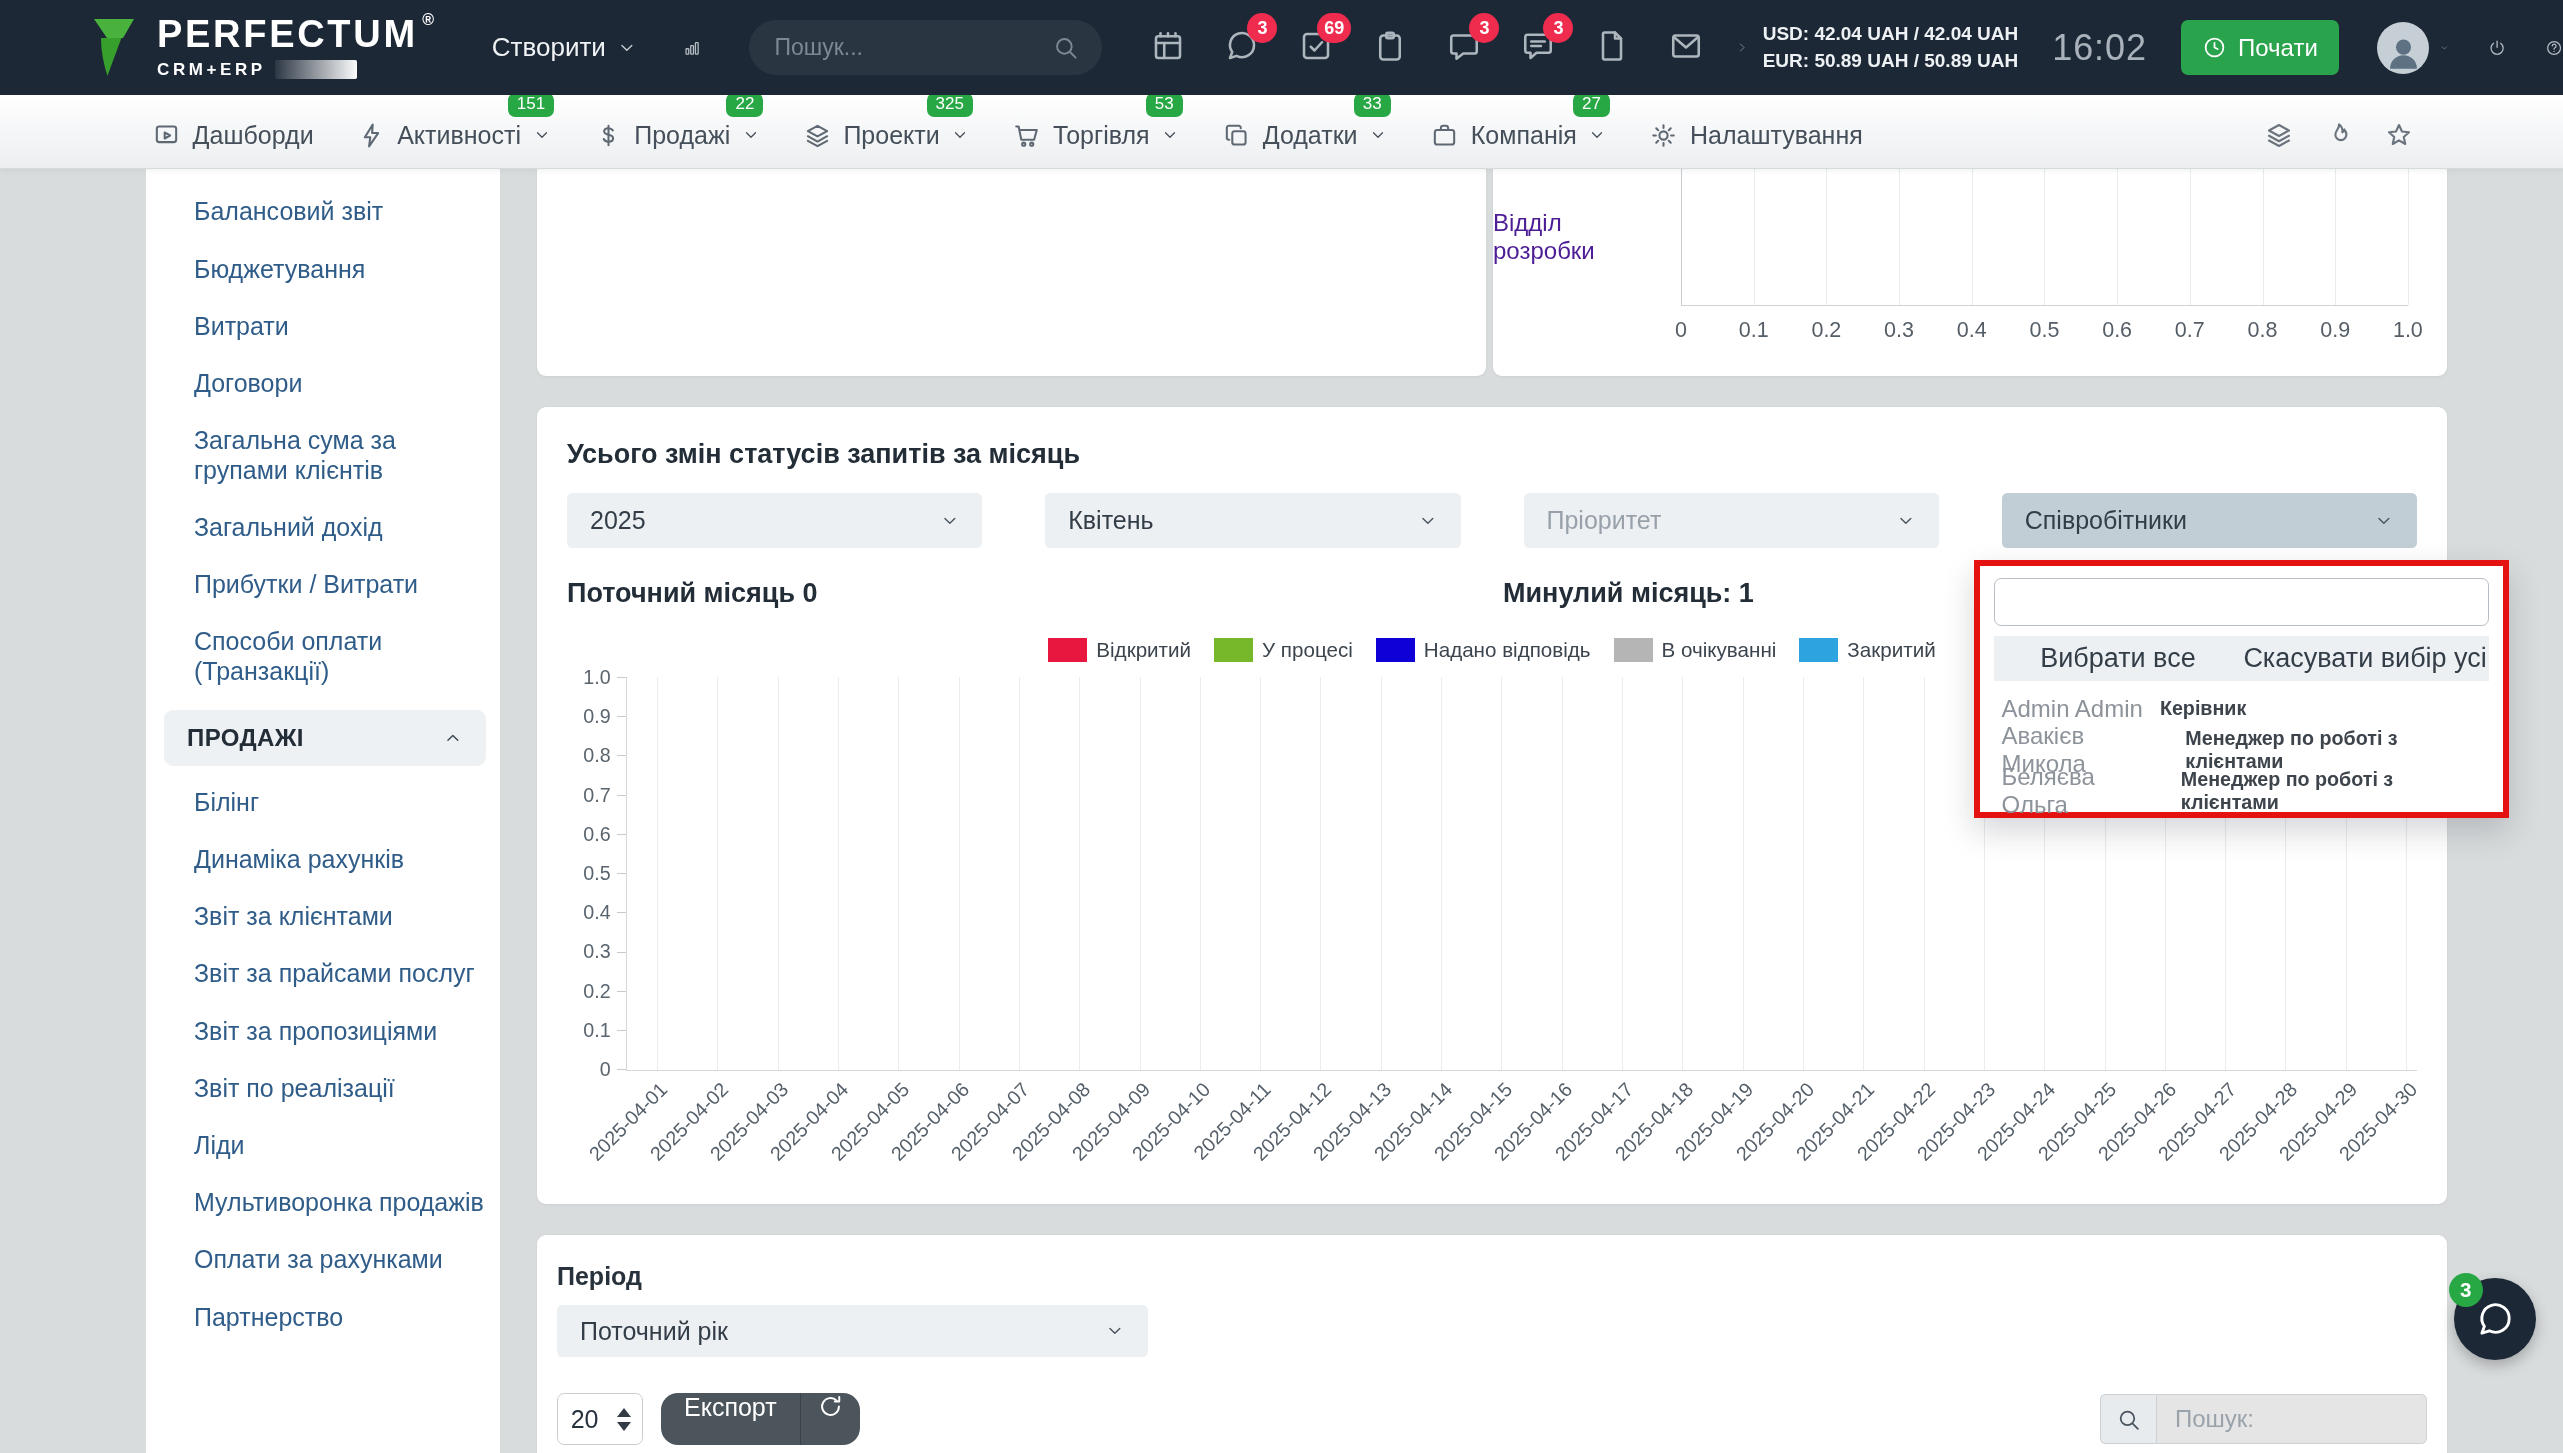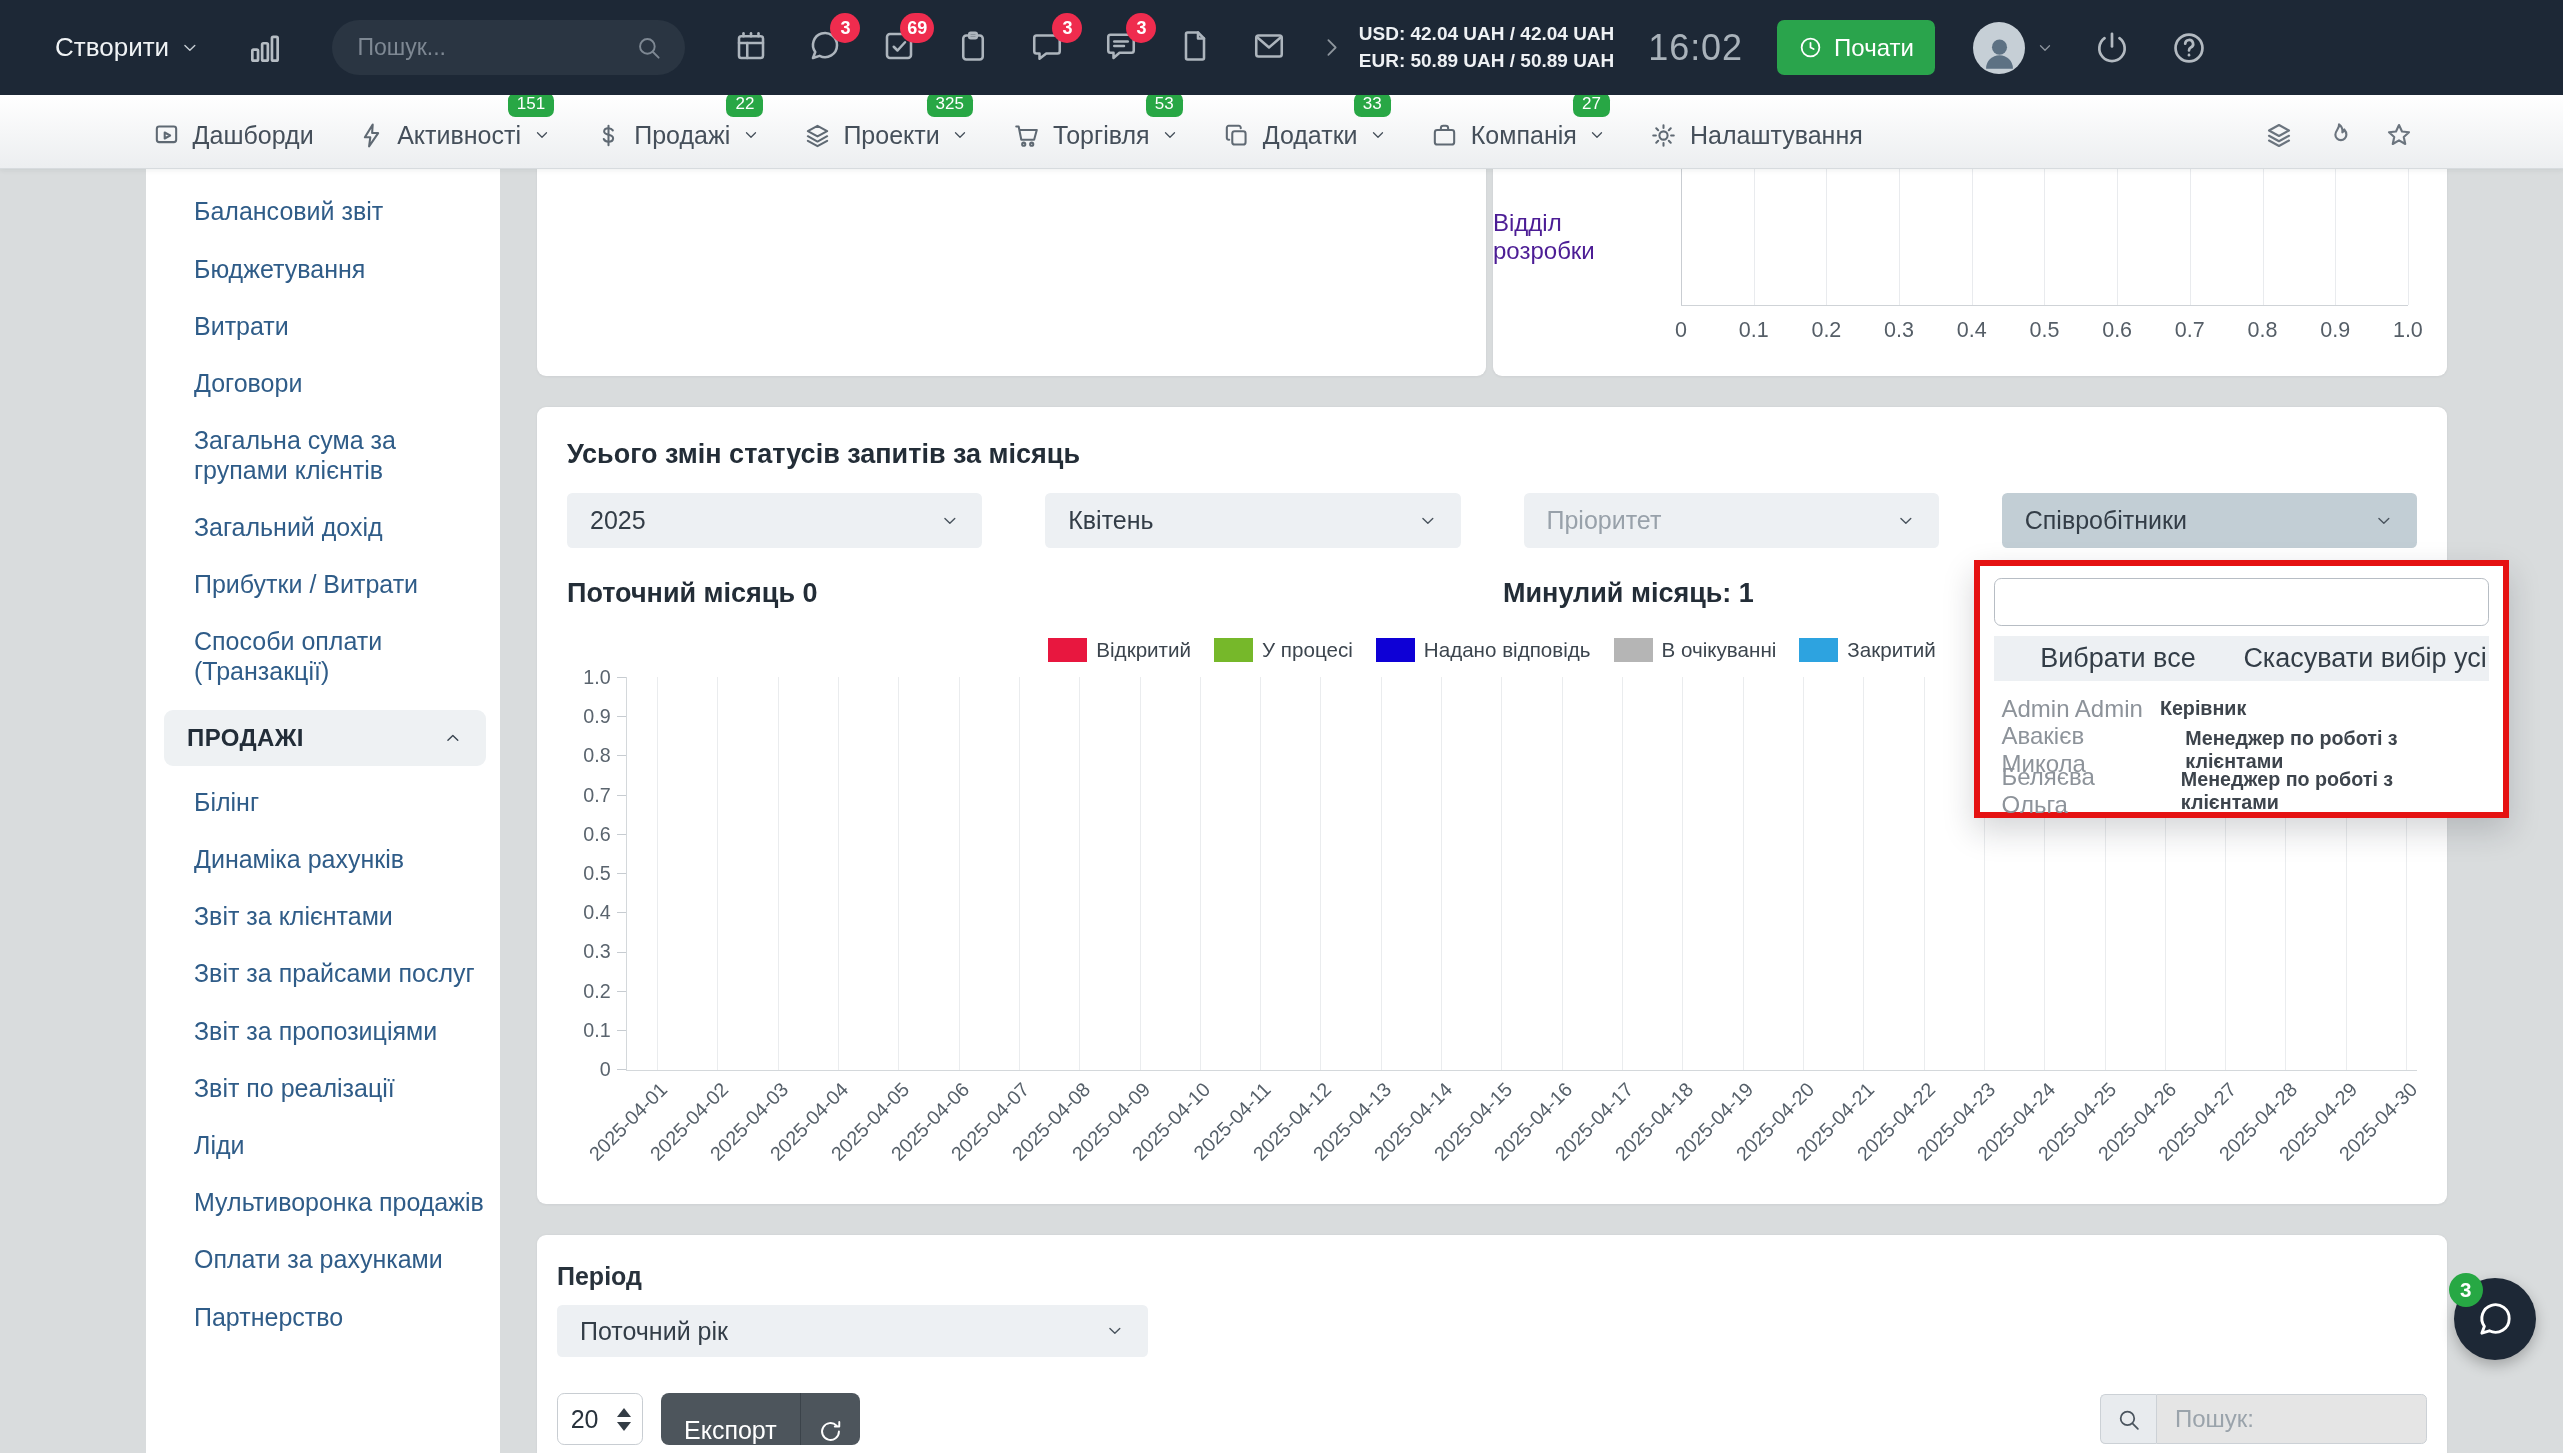--- a/index.html
+++ b/index.html
@@ -124,21 +124,21 @@
   .trow{margin-top:36px;display:flex;align-items:center;justify-content:space-between}
   .tleft{display:flex;align-items:center;gap:18px}
   .stepper{width:86px;height:52px;background:#fff;border:0.9px solid #c8cdd2;border-radius:7.2px;display:flex;
            align-items:center;justify-content:space-between;padding:0 10.7px;box-sizing:border-box}
   .stepper input{width:38px;border:none;outline:none;font-size:25px;color:#28323c;font-family:inherit}
   .arrs{display:flex;flex-direction:column;gap:5.4px}
   .arr-up{width:0;height:0;border-left:7.2px solid transparent;border-right:7.2px solid transparent;
           border-bottom:9px solid #333c45;display:block;cursor:pointer}
   .arr-dn{width:0;height:0;border-left:7.2px solid transparent;border-right:7.2px solid transparent;
           border-top:9px solid #333c45;display:block;cursor:pointer}
-  .export{height:52px;background:#4d555c;border-radius:8px;display:flex;align-items:flex-end;color:#fff;cursor:pointer}
+  .export{height:52px;background:#4d555c;border-radius:17px;display:flex;align-items:flex-start;color:#fff;cursor:pointer}
   .ex-label{font-size:25px;padding:0 23px}
   .ex-div{width:0.9px;height:52px;background:#3b434a;display:block}
   .ex-ic{width:27px;height:27px;margin:0 16px;color:#fff}
   .tsearch{display:flex;height:50px}
   .ts-ic{width:55px;background:#e8ebee;border:0.9px solid #ccd1d6;border-right:none;border-radius:5.4px 0 0 5.4px;
          color:#4a545e;flex:none}
   .ts-ic svg{width:25px;height:25px}
   .tsearch input{width:233px;border:0.9px solid #ccd1d6;border-radius:0 5.4px 5.4px 0;padding:0 18px;font-size:24px;
          color:#3c464f;outline:none;font-family:inherit;background:#e5e5e5}
   .tsearch input::placeholder{color:#9aa3ab}
@@ -161,20 +161,38 @@
        display:flex;align-items:center;justify-content:center;cursor:pointer;z-index:70;
        box-shadow:0 5.4px 14.3px rgba(0,0,0,.25)}
   .fab-ic{width:41px;height:41px;color:#fff}
   .fab-badge{position:absolute;top:-5.4px;left:-5.4px;width:34px;height:34px;border-radius:50%;background:#27a844;
        color:#fff;font-style:normal;font-size:20.6px;font-weight:bold;display:flex;align-items:center;justify-content:center}
 </style>
 </head>
 <body>
 
 <header class="header">
+  <div class="logo">
+    <span class="ic logo-mark">
+        <svg width="100%" height="100%" viewBox="0 0 26 32">
+          <path d="M2.5 1.5h20l-5.5 9.5H9z" fill="#49b23c"></path>
+          <path d="M9 11h7.2l-7 19c-2-6.5-3.2-12.5-3.2-19z" fill="#37a02c"></path>
+        </svg>
+      </span>
+    <div>
+      <div class="brand-row">
+          <span>PERFECTUM</span>
+          <span class="reg">®</span>
+        </div>
+      <div class="sub-row">
+          <span class="sub-txt">CRM+ERP</span>
+          <span class="sub-fade"></span>
+        </div>
+    </div>
+  </div>
   <div class="create">
     <span>Створити</span>
     <span class="ic chev">
         <svg width="100%" height="100%" viewBox="0 0 24 24" fill="none" stroke="currentColor" stroke-width="1.7" stroke-linecap="round" stroke-linejoin="round">
           <polyline points="6,9 12,15 18,9"></polyline>
         </svg>
       </span>
   </div>
   <span class="ic stats">
       <svg width="100%" height="100%" viewBox="0 0 24 24" fill="none" stroke="currentColor" stroke-width="1.7" stroke-linecap="round" stroke-linejoin="round">

